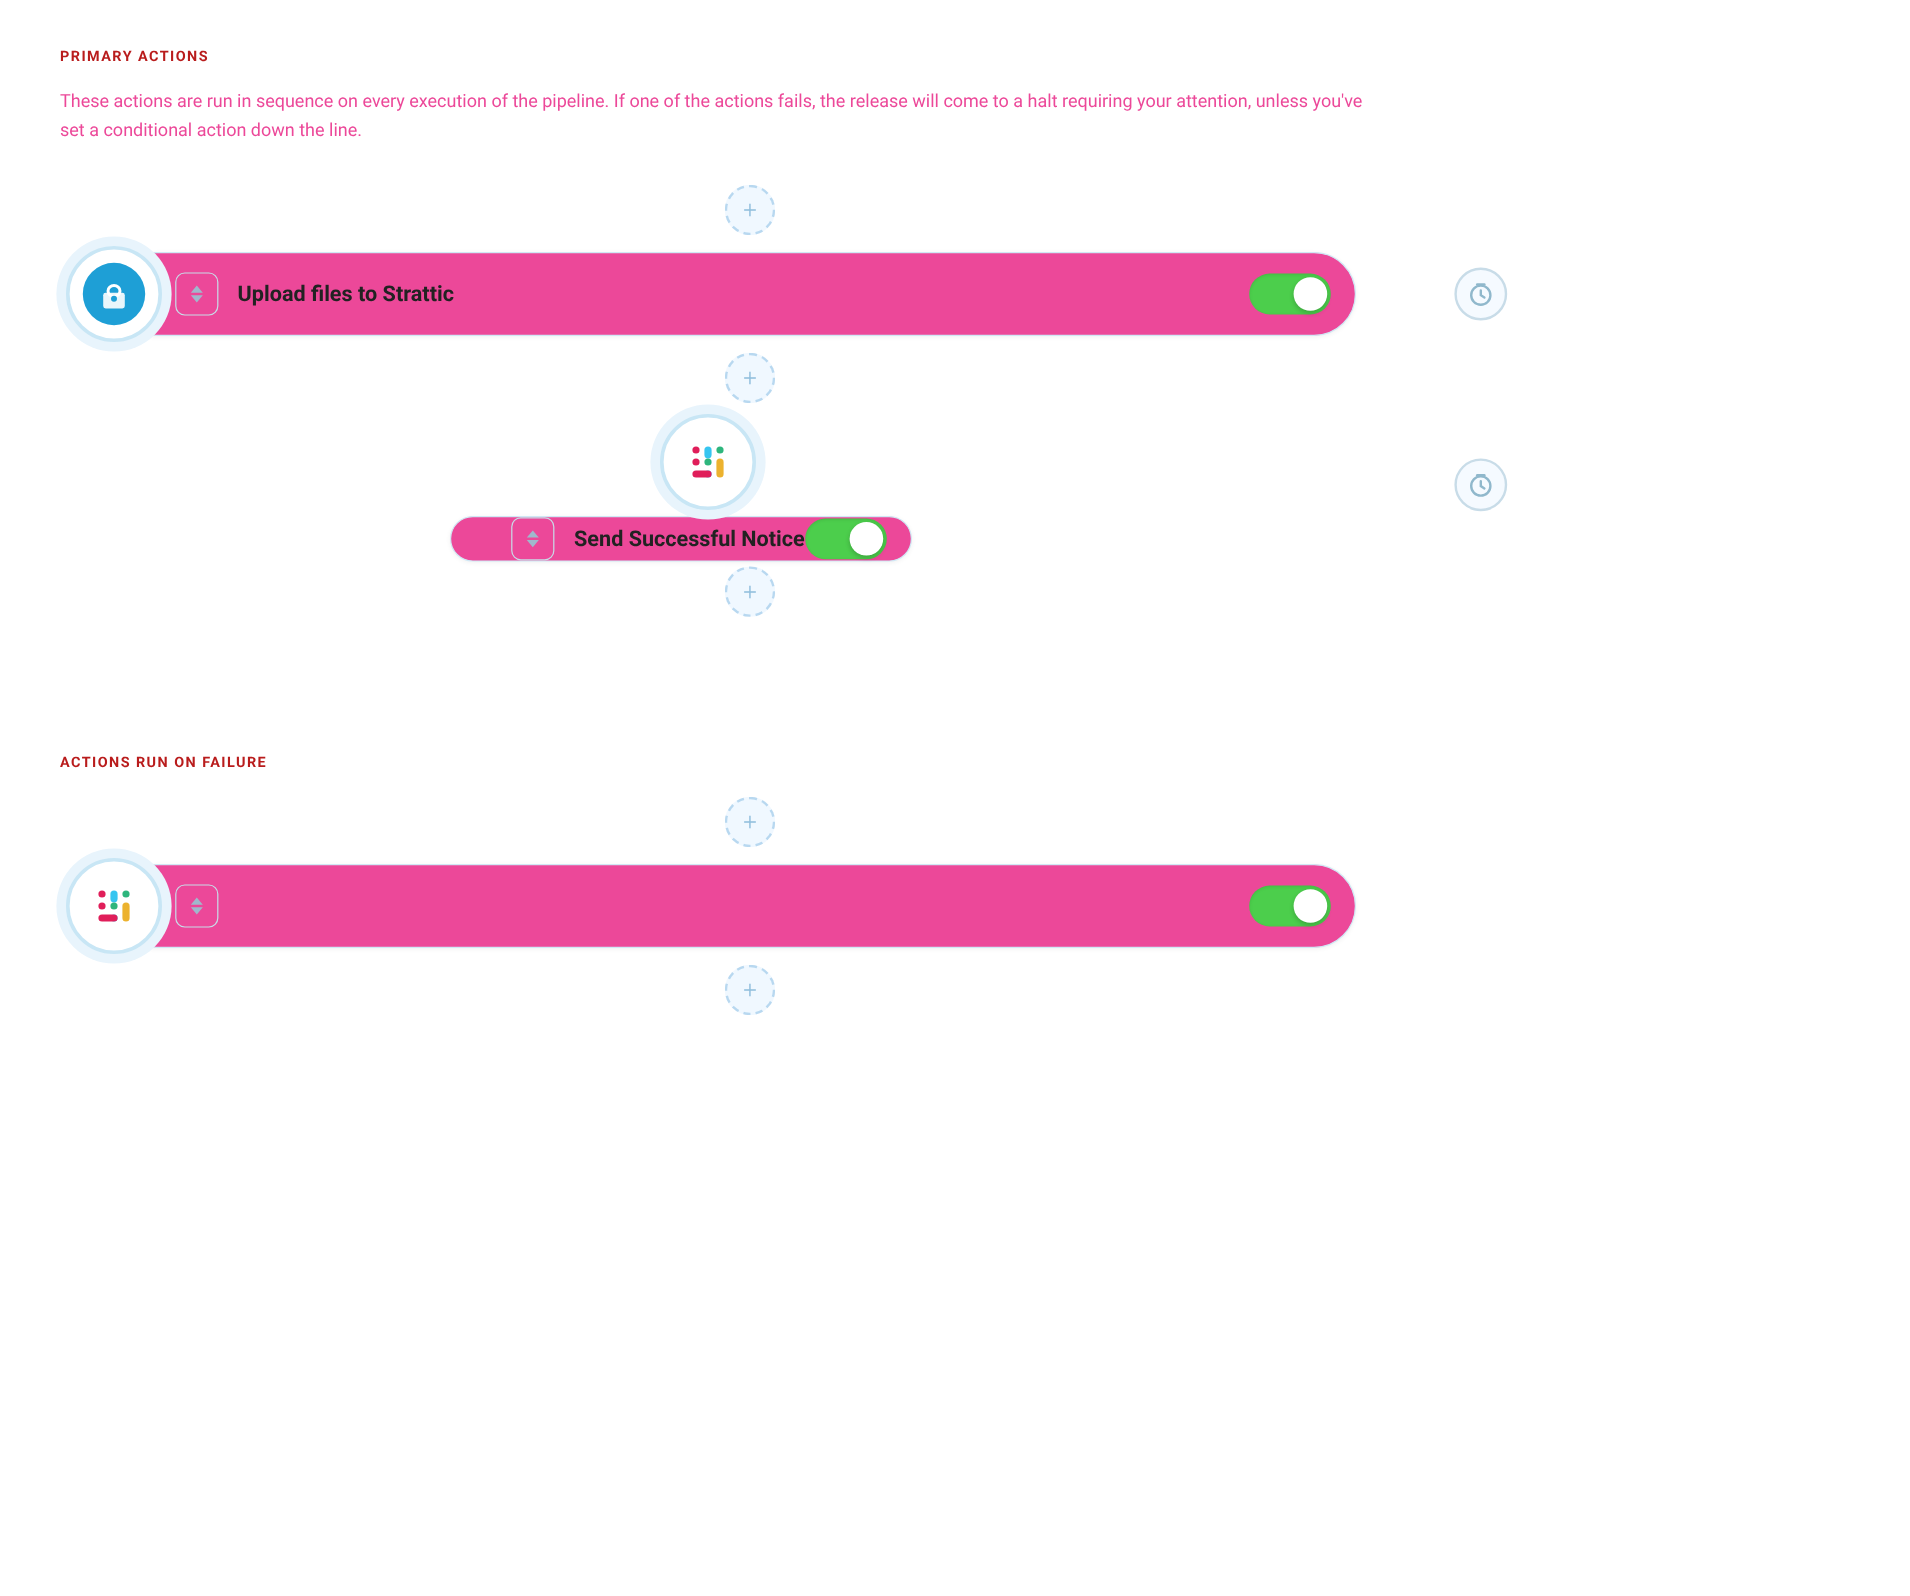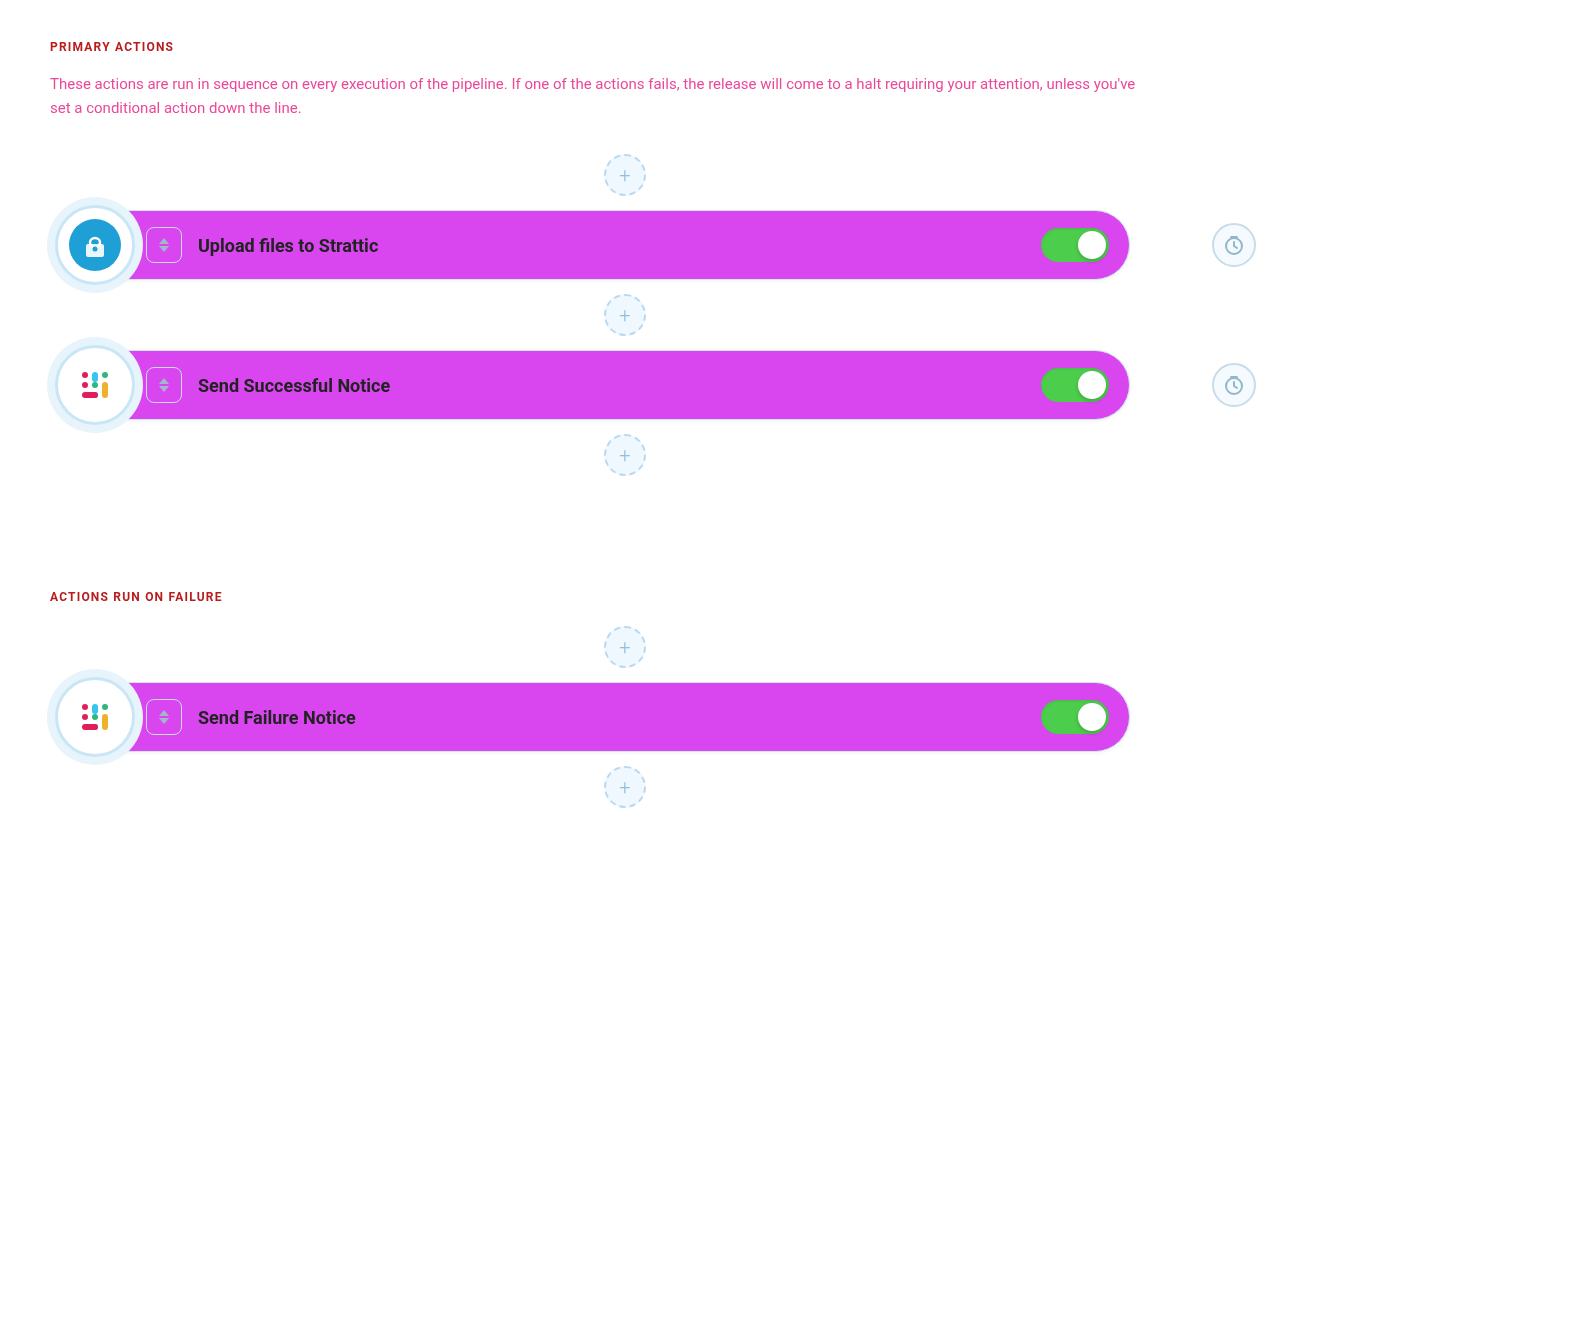--- a/index.html
+++ b/index.html
@@ -102,21 +102,21 @@
       border-radius: 50%;
       background: #1e9fd6;
       display: flex;
       align-items: center;
       justify-content: center;
       overflow: hidden;
     }
 
     .action-card {
       flex: 1;
-      background: #d946ef;
+      background: #ec4899;
       border: 1.5px solid #d0e8f5;
       border-radius: 40px;
       height: 70px;
       display: flex;
       align-items: center;
       padding: 0 20px 0 60px;
       margin-left: -45px;
       position: relative;
       box-shadow: 0 1px 4px rgba(0,0,0,0.06);
     }
@@ -272,21 +272,21 @@
             <path d="M11 8v4l3 2" stroke="#90b8cc" stroke-width="2" stroke-linecap="round"></path>
             <path d="M8 3h6" stroke="#90b8cc" stroke-width="2" stroke-linecap="round"></path>
           </svg>
         </div>
       </div>
 
       <div class="add-btn-row">
         <div class="add-circle">+</div>
       </div>
 
-      <div class="action-row-wrapper" style="padding-right: 70px;">
+      <div class="action-row-wrapper" style="padding-right: 70px; flex-direction: column;">
         <div class="action-icon-wrapper">
           <div class="action-icon-bg">
             <div style="background:#fff; border-radius:50%; width:52px; height:52px; display:flex; align-items:center; justify-content:center;">
 
               <svg width="34" height="34" viewBox="0 0 34 34" xmlns="http://www.w3.org/2000/svg">
                 <rect x="4" y="14" width="6" height="6" rx="3" fill="#E01E5A"></rect>
                 <rect x="4" y="4" width="6" height="6" rx="3" fill="#E01E5A"></rect>
                 <rect x="14" y="4" width="6" height="10" rx="3" fill="#36C5F0"></rect>
                 <rect x="24" y="4" width="6" height="6" rx="3" fill="#2EB67D"></rect>
                 <rect x="14" y="24" width="6" height="6" rx="3" fill="#36C5F0"></rect>
@@ -356,21 +356,20 @@
             </div>
           </div>
         </div>
         <div class="action-card">
           <div class="action-move-handle">
             <div class="move-arrows">
               <div class="arrow-up"></div>
               <div class="arrow-down"></div>
             </div>
           </div>
-          <span class="action-label">Send Failure Notice</span>
           <div class="toggle-wrapper">
             <div class="toggle">
               <span class="toggle-label">On</span>
               <div class="toggle-knob"></div>
             </div>
           </div>
         </div>
       </div>
 
       <div class="add-btn-row">

